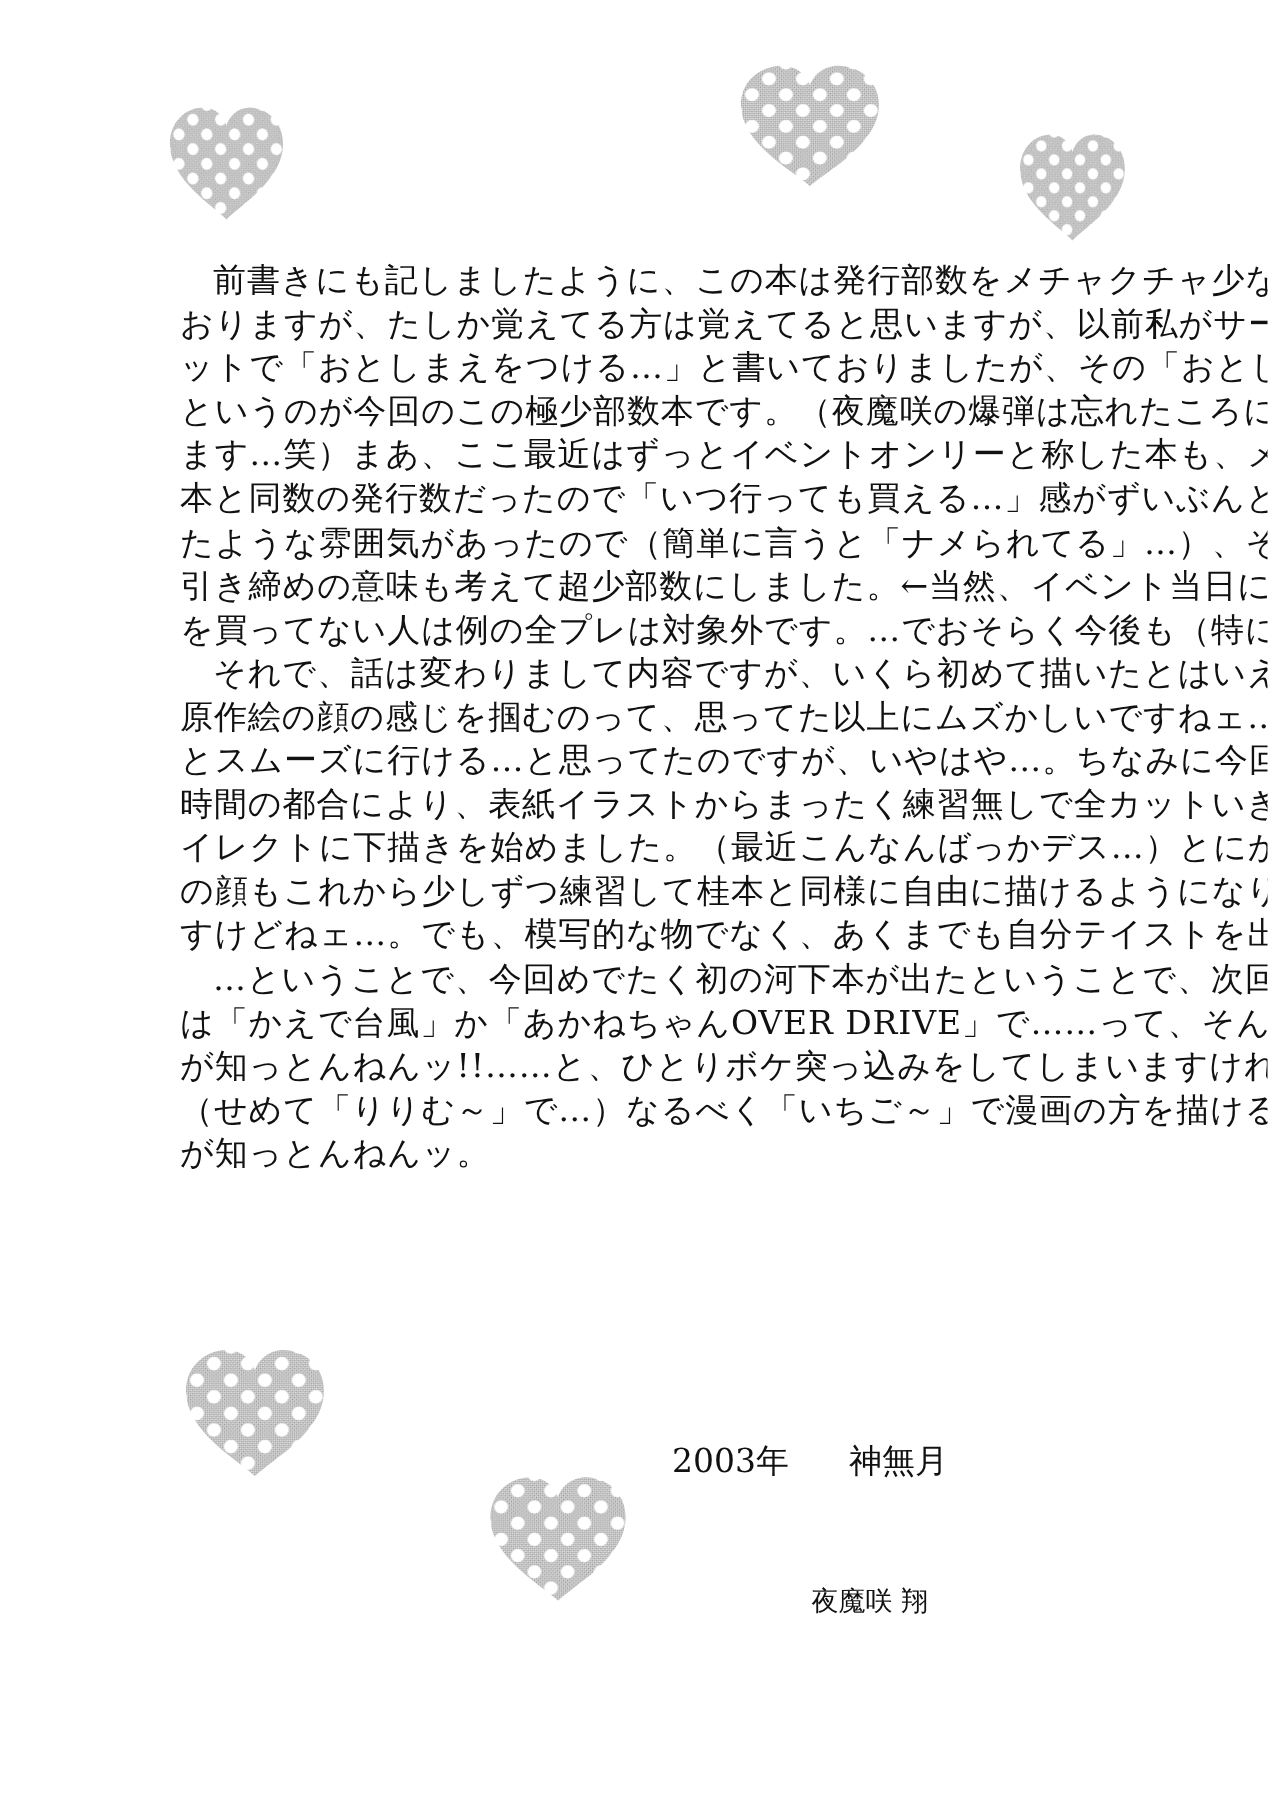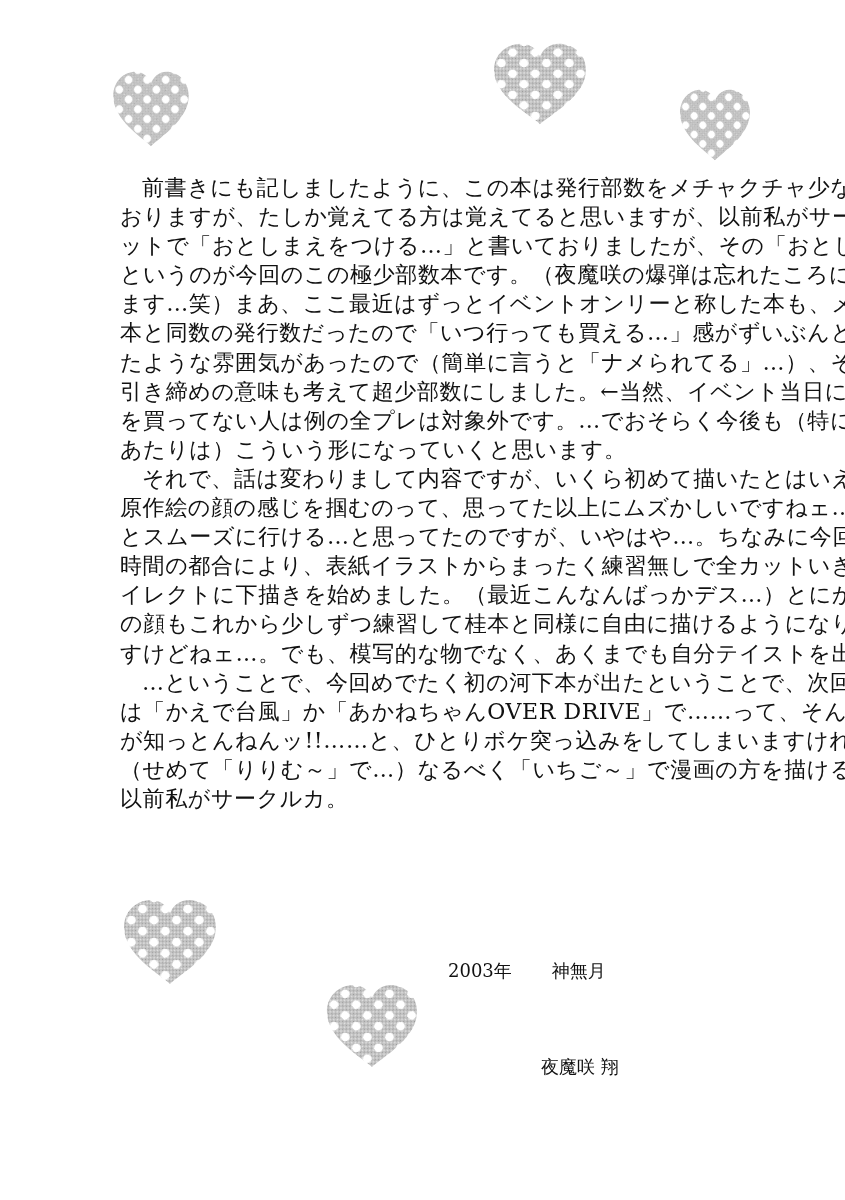--- a/index.html
+++ b/index.html
@@ -40,21 +40,21 @@
       height: 29.1px;
     }
     .line.indent { padding-left: 22px; }
     .line.signoff {
       padding-left: 478px;
     }
     .date {
       position: absolute;
       left: 448px;
       top: 959px;
-      font-size: 18px;
+      font-size: 22px;
       white-space: nowrap;
     }
     .date .month { margin-left: 40px; }
     .author {
       position: absolute;
       left: 541px;
       top: 1055px;
       font-size: 18px;
       white-space: nowrap;
     }
@@ -110,33 +110,32 @@
   <div class="body-text">
     <span class="line indent">前書きにも記しましたように、この本は発行部数をメチャクチャ少なくして</span>
     <span class="line">おりますが、たしか覚えてる方は覚えてると思いますが、以前私がサークルカ</span>
     <span class="line">ットで「おとしまえをつける…」と書いておりましたが、その「おとしまえ」</span>
     <span class="line">というのが今回のこの極少部数本です。（夜魔咲の爆弾は忘れたころに爆発し</span>
     <span class="line">ます…笑）まあ、ここ最近はずっとイベントオンリーと称した本も、メインの</span>
     <span class="line">本と同数の発行数だったので「いつ行っても買える…」感がずいぶんと定着し</span>
     <span class="line">たような雰囲気があったので（簡単に言うと「ナメられてる」…）、その辺の</span>
     <span class="line">引き締めの意味も考えて超少部数にしました。←当然、イベント当日にこの本</span>
     <span class="line">を買ってない人は例の全プレは対象外です。…でおそらく今後も（特にレヴォ</span>
-    <span class="line">あたりは）こういう形になっていくと思います。</span>
     <span class="line indent">それで、話は変わりまして内容ですが、いくら初めて描いたとはいえ、この</span>
     <span class="line">原作絵の顔の感じを掴むのって、思ってた以上にムズかしいですねェ…。もっ</span>
     <span class="line">とスムーズに行ける…と思ってたのですが、いやはや…。ちなみに今回の本は</span>
     <span class="line">時間の都合により、表紙イラストからまったく練習無しで全カットいきなりダ</span>
     <span class="line">イレクトに下描きを始めました。（最近こんなんばっかデス…）とにかく、こ</span>
     <span class="line">の顔もこれから少しずつ練習して桂本と同様に自由に描けるようになりたいで</span>
     <span class="line">すけどねェ…。でも、模写的な物でなく、あくまでも自分テイストを出してい</span>
     <span class="line indent">…ということで、今回めでたく初の河下本が出たということで、次回の作品</span>
     <span class="line">は「かえで台風」か「あかねちゃんOVER DRIVE」で……って、そんなネタ何人の人</span>
     <span class="line">が知っとんねんッ!!……と、ひとりボケ突っ込みをしてしまいますけれど…。</span>
     <span class="line">（せめて「りりむ～」で…）なるべく「いちご～」で漫画の方を描けるようにガン</span>
-    <span class="line">以前私がサークルカ。</span>
+    <span class="line">が知っとんねんッ。</span>
   </div>
 
   <div class="date">
     <span>2003年</span><span class="month">神無月</span>
   </div>
 
   <div class="author">夜魔咲 翔</div>
 
 </div>
 

